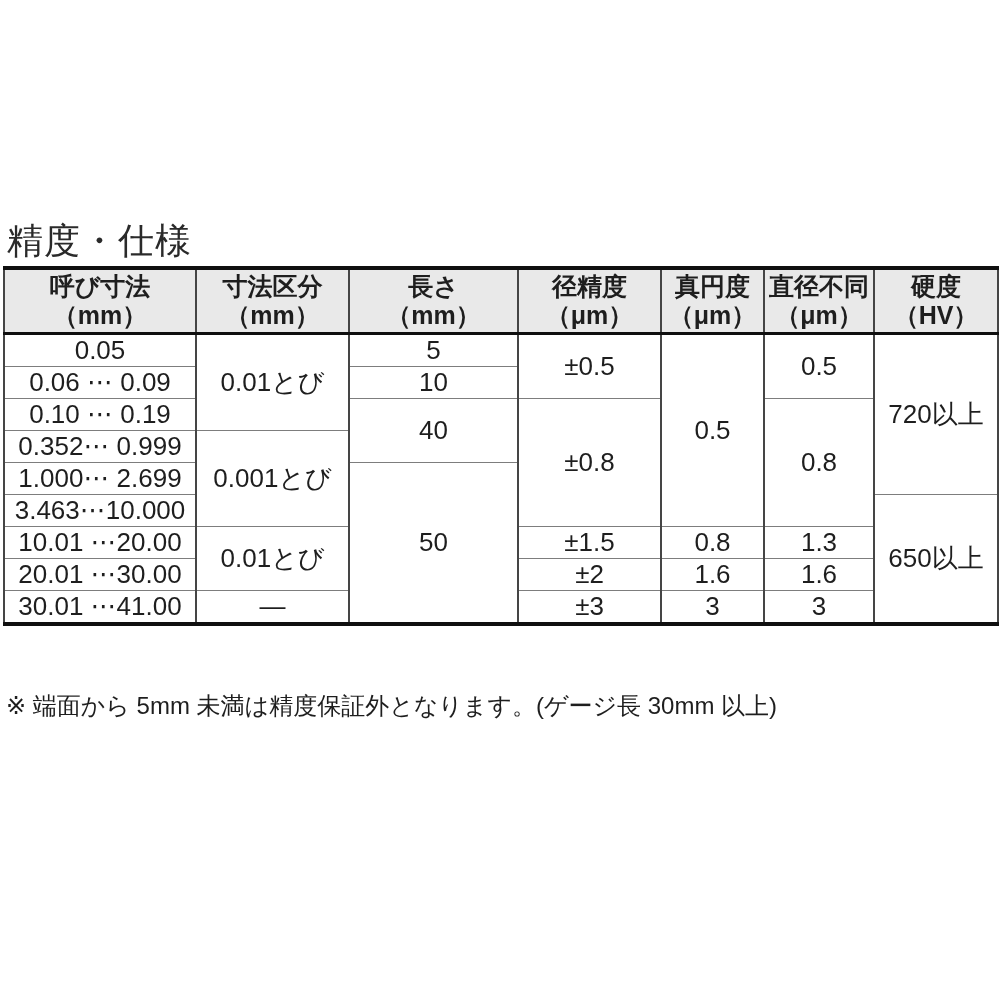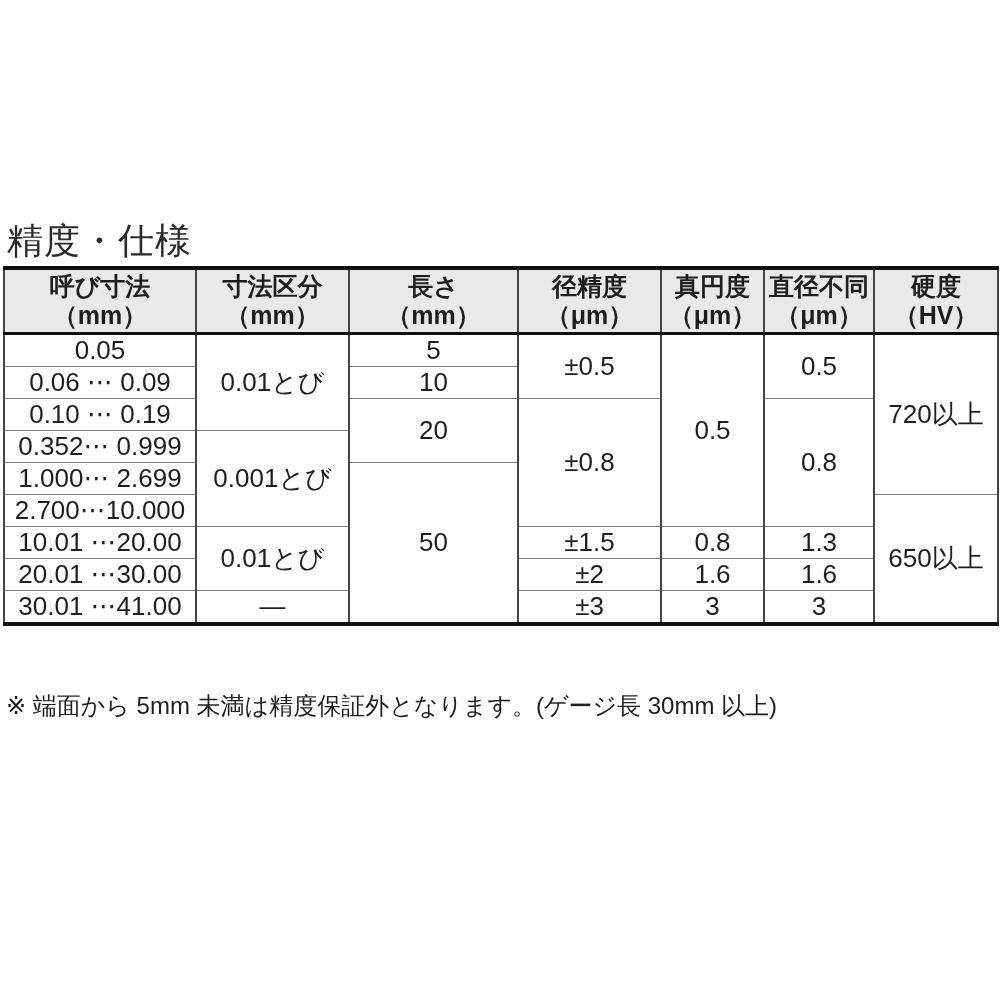--- a/index.html
+++ b/index.html
@@ -135,34 +135,34 @@
         <td rowspan="6">0.5</td>
         <td rowspan="2">0.5</td>
         <td rowspan="5">720以上</td>
       </tr>
       <tr>
         <td>0.06 ⋯ 0.09</td>
         <td>10</td>
       </tr>
       <tr>
         <td>0.10 ⋯ 0.19</td>
-        <td rowspan="2">20</td>
+        <td rowspan="2">40</td>
         <td rowspan="4">±0.8</td>
         <td rowspan="4">0.8</td>
       </tr>
       <tr>
         <td>0.352⋯ 0.999</td>
         <td rowspan="3">0.001とび</td>
       </tr>
       <tr>
         <td>1.000⋯ 2.699</td>
         <td rowspan="5">50</td>
       </tr>
       <tr>
-        <td>2.700⋯10.000</td>
+        <td>3.463⋯10.000</td>
         <td rowspan="4">650以上</td>
       </tr>
       <tr>
         <td>10.01 ⋯20.00</td>
         <td rowspan="2">0.01とび</td>
         <td>±1.5</td>
         <td>0.8</td>
         <td>1.3</td>
       </tr>
       <tr>

